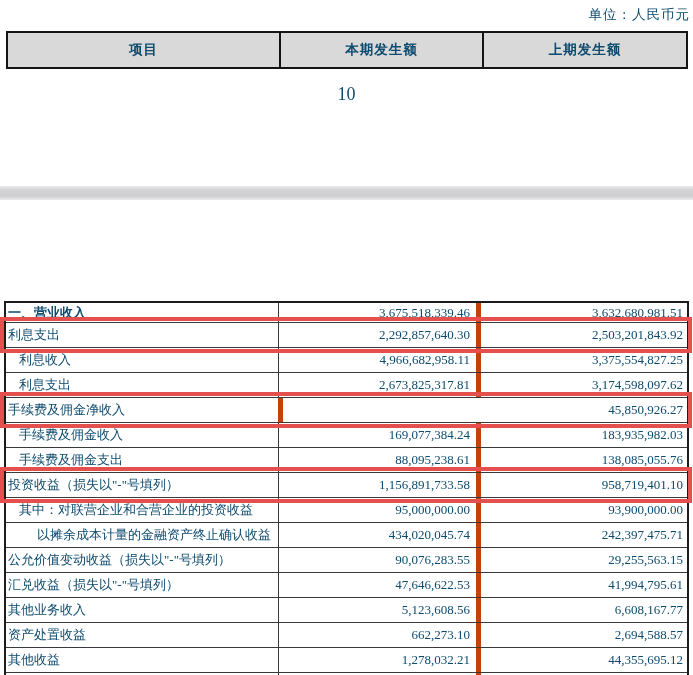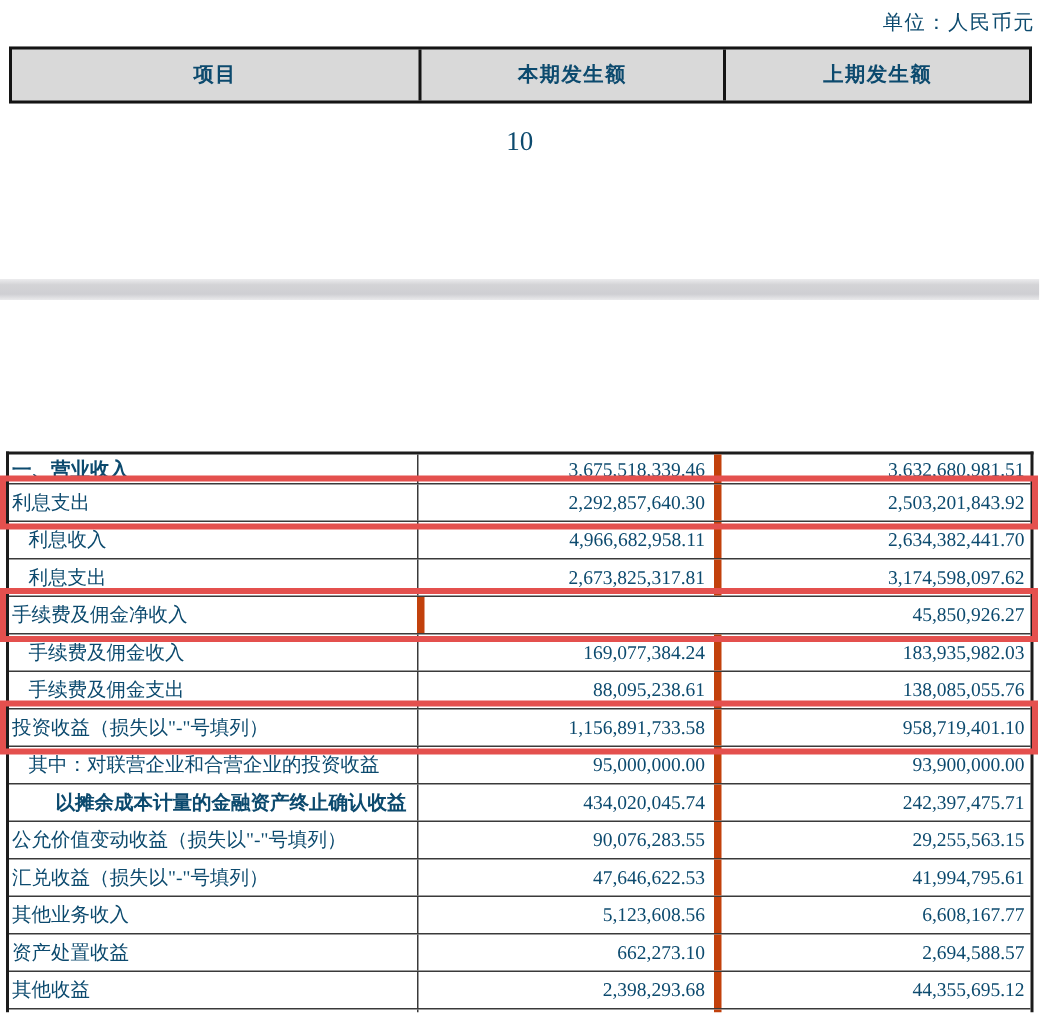--- a/index.html
+++ b/index.html
@@ -49,21 +49,21 @@
   }
   .trow { display:flex; height:24px; border-bottom:1px solid #3a3a3a; }
   .trow.first { height:19px; }
   .trow.partial { height:10px; border-bottom:none; }
   .cell {
     box-sizing:border-box; display:flex; align-items:center;
     font-size:13px; white-space:nowrap; overflow:hidden;
   }
   .cell.label { width:272px; padding-left:2px; }
   .cell.label.indent-1 { padding-left:13px;font-family:Liberation Mono, monospace; }
-  .cell.label.indent-2 { padding-left:31px;font-weight:bold; }
+  .cell.label.indent-2 { padding-left:31px; }
   .cell.label.bold { font-weight:bold; font-size:13px; }
   .cell.num { justify-content:flex-end; }
   .cell.c2 { width:198px; border-left:1px solid #3a3a3a; padding-right:6px; }
   .cell.c3 { flex:1; border-left:5px solid #c2410c; padding-right:4px;font-family:Liberation Serif, serif; }
 
   
   .highlight-box {
     position:absolute; left:0px; width:692px; height:36px;
     box-sizing:border-box; border:4px solid #e4504e;
     pointer-events:none;
@@ -94,21 +94,21 @@
           <div class="cell num c3">3,632,680,981.51</div>
         </div>
         <div class="trow">
           <div class="cell label indent-0">利息支出</div>
           <div class="cell num c2">2,292,857,640.30</div>
           <div class="cell num c3">2,503,201,843.92</div>
         </div>
         <div class="trow">
           <div class="cell label indent-1">利息收入</div>
           <div class="cell num c2">4,966,682,958.11</div>
-          <div class="cell num c3">2,634,382,441.70</div>
+          <div class="cell num c3">3,375,554,827.25</div>
         </div>
         <div class="trow">
           <div class="cell label indent-1">利息支出</div>
           <div class="cell num c2">2,673,825,317.81</div>
           <div class="cell num c3">3,174,598,097.62</div>
         </div>
         <div class="trow">
           <div class="cell label indent-0">手续费及佣金净收入</div>
           <div class="cell num c3">45,850,926.27</div>
         </div>
@@ -152,21 +152,21 @@
           <div class="cell num c2">5,123,608.56</div>
           <div class="cell num c3">6,608,167.77</div>
         </div>
         <div class="trow">
           <div class="cell label indent-0">资产处置收益</div>
           <div class="cell num c2">662,273.10</div>
           <div class="cell num c3">2,694,588.57</div>
         </div>
         <div class="trow">
           <div class="cell label indent-0">其他收益</div>
-          <div class="cell num c2">2,398,293.68</div>
+          <div class="cell num c2">1,278,032.21</div>
           <div class="cell num c3">44,355,695.12</div>
         </div>
         <div class="trow partial">
           <div class="cell label"></div>
           <div class="cell num c2"></div>
           <div class="cell num c3"></div>
         </div>
       </div>
   </div>
 

